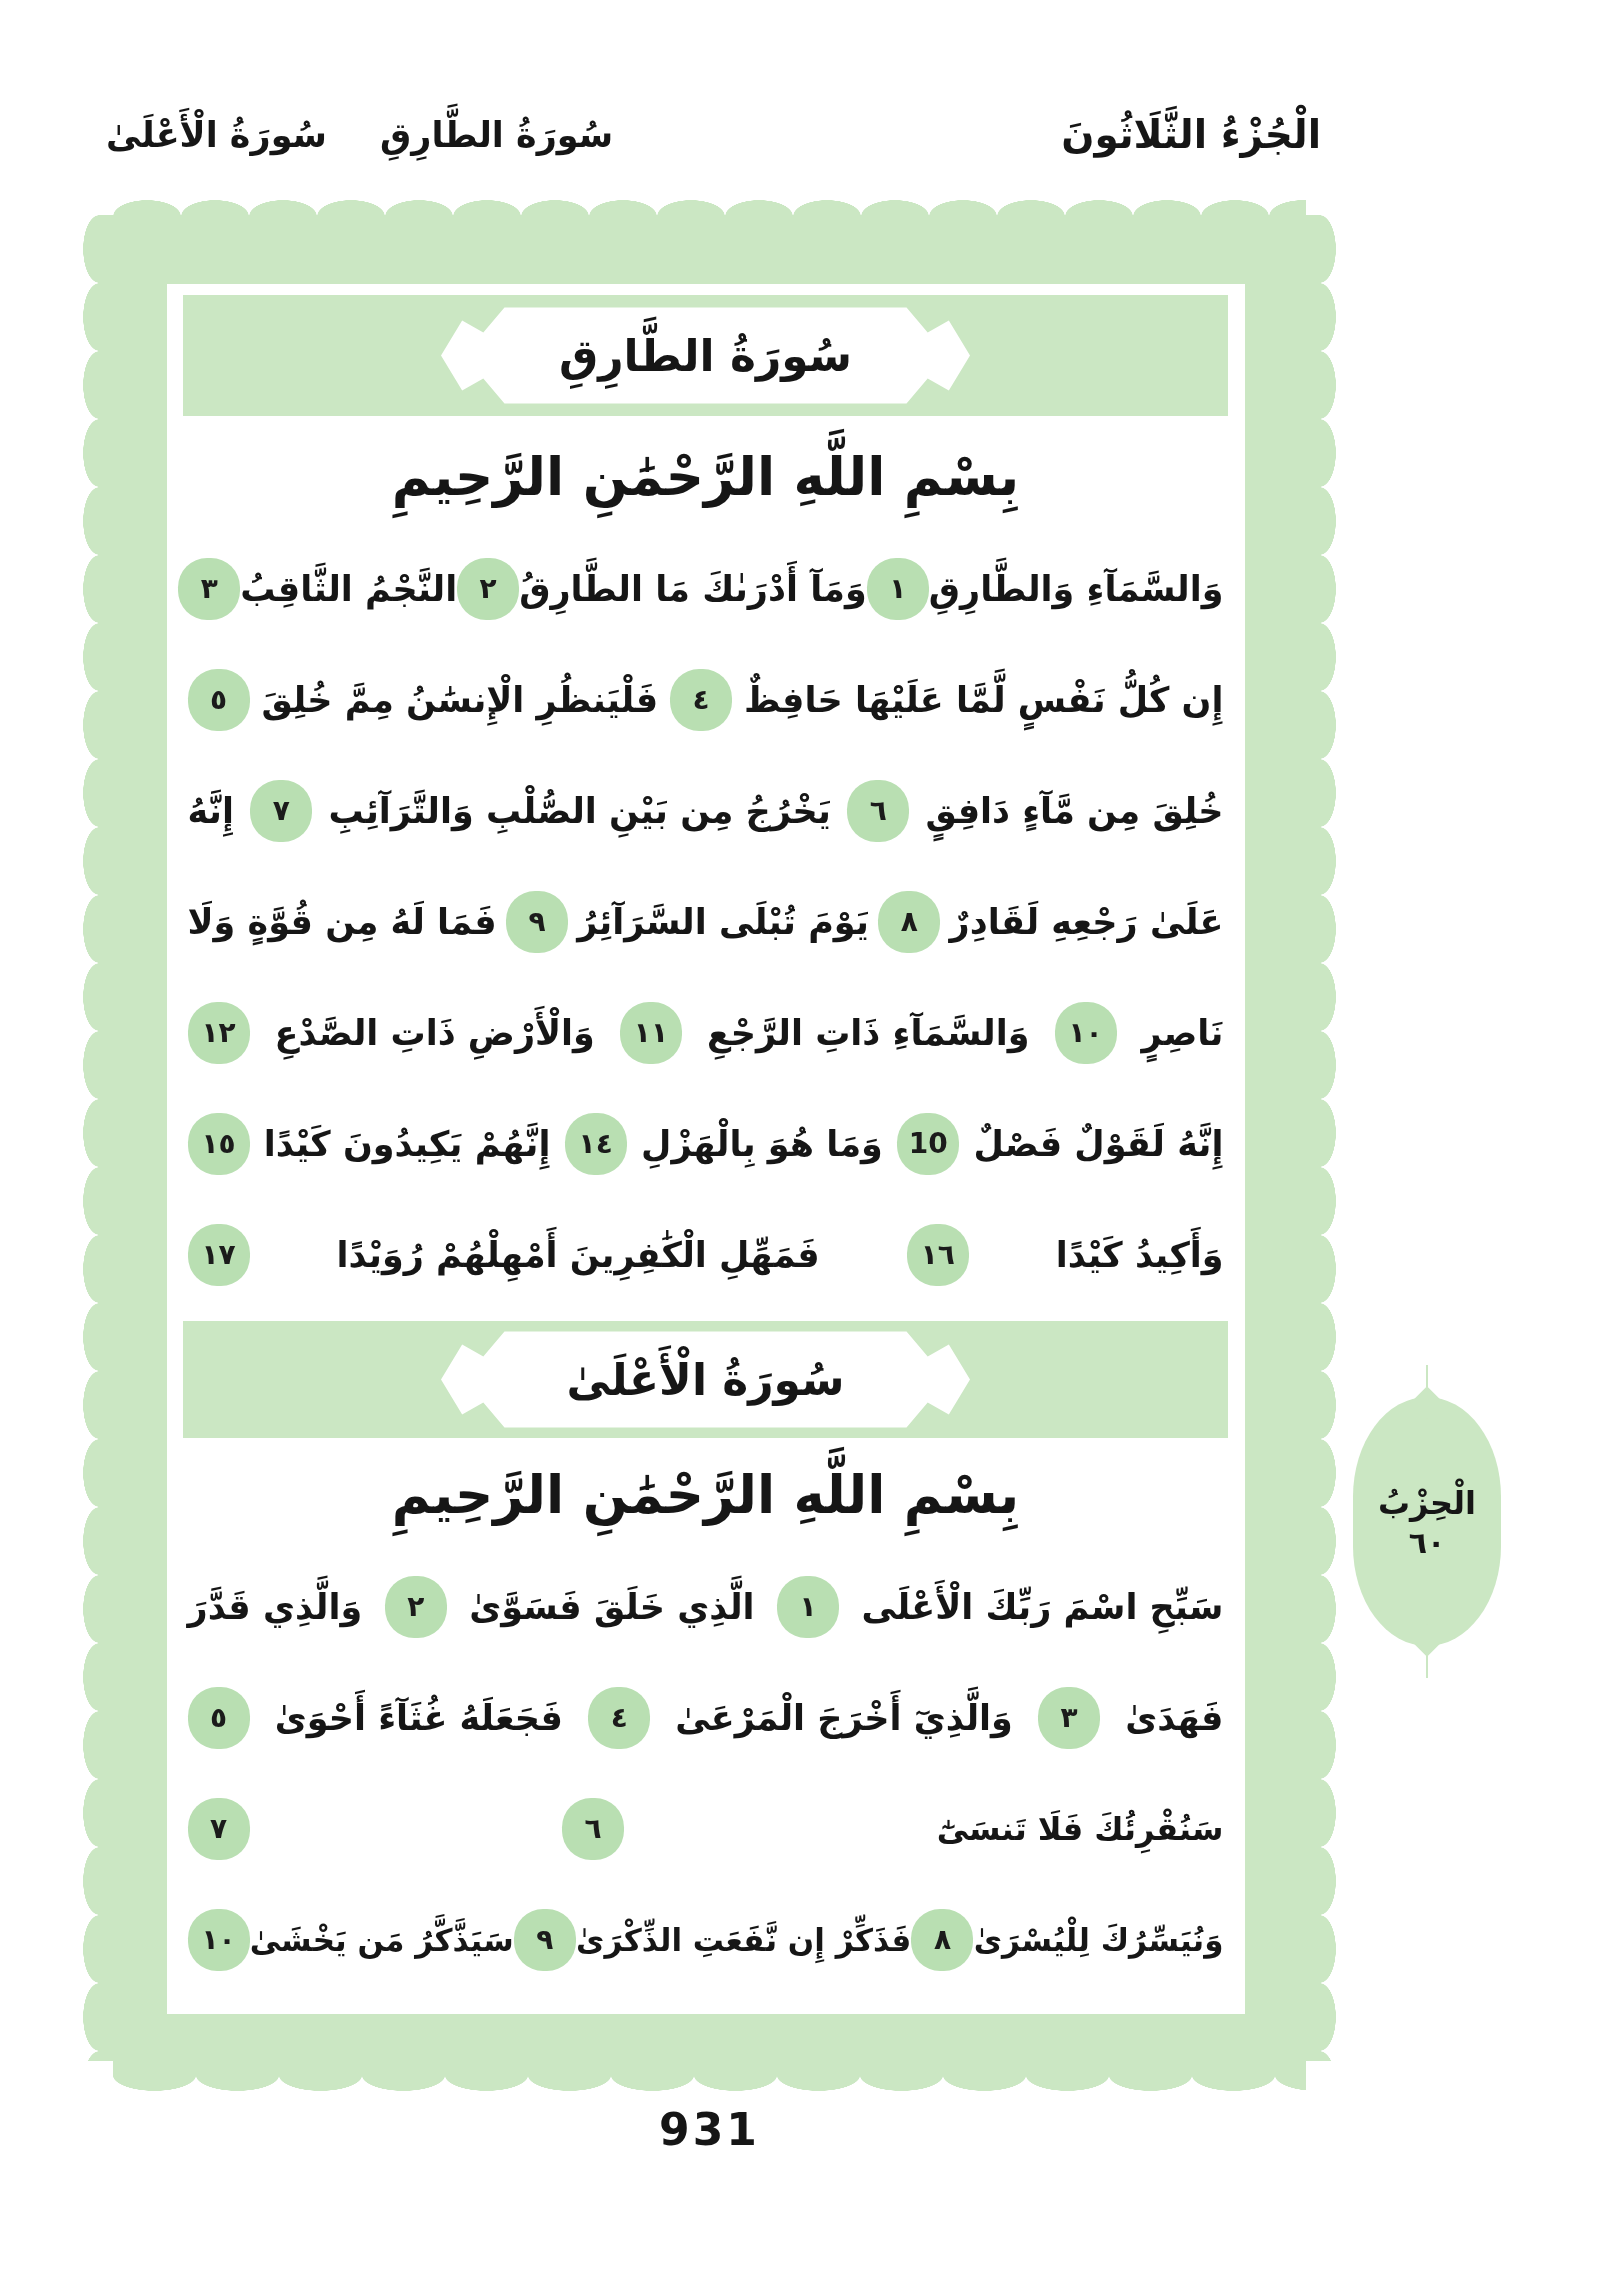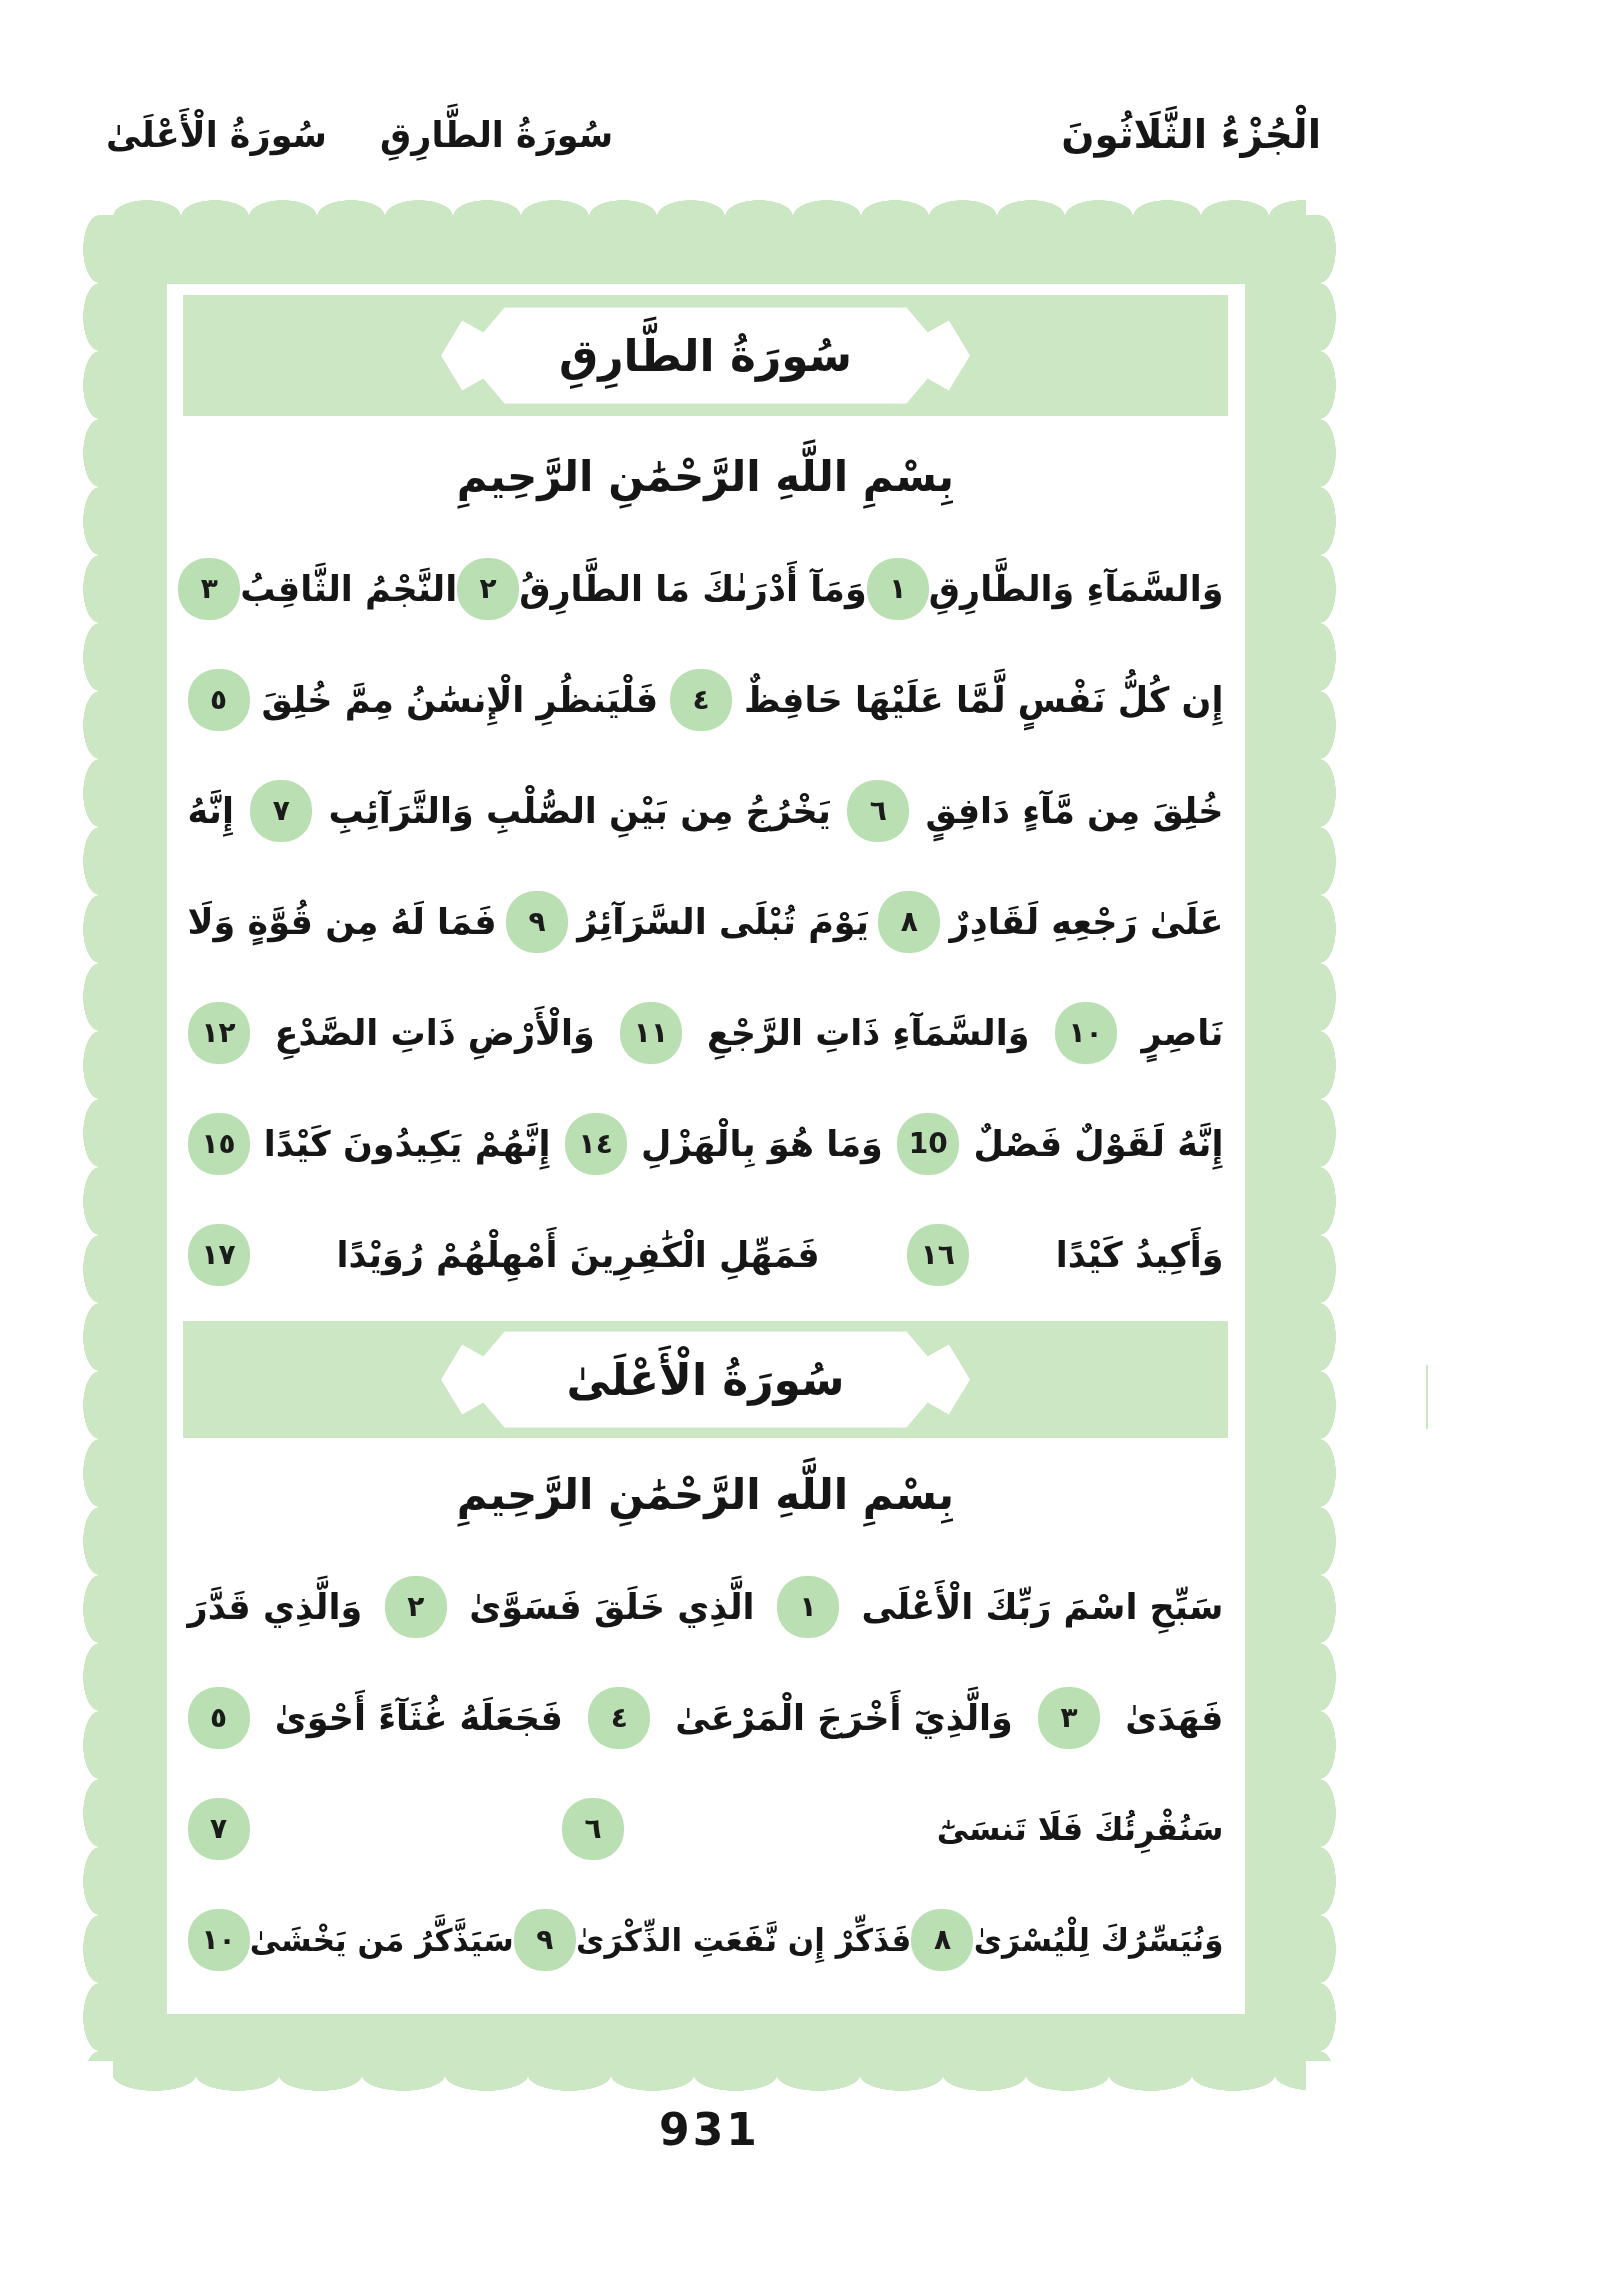--- a/index.html
+++ b/index.html
@@ -36,21 +36,21 @@
     background-size:83px 16px;background-repeat:repeat-x;}
   
   .content{position:absolute;left:183px;top:295px;width:1045px;height:1729px;}
   .title-band{position:absolute;left:0;width:100%;height:121px;background:var(--g);
     display:flex;align-items:center;justify-content:center;}
   .band-tariq{top:0;}
   .band-ala{top:1026px;height:117px;}
   .cartouche{width:529px;height:100px;background:#ffffff;display:flex;align-items:center;justify-content:center;
     clip-path:polygon(0 50%,4% 15%,8% 27%,12% 2%,88% 2%,92% 27%,96% 15%,100% 50%,96% 85%,92% 73%,88% 98%,12% 98%,8% 73%,4% 85%);
     font-size:44px;font-weight:700;white-space:nowrap;}
-  .bismillah{position:absolute;left:0;width:100%;text-align:center;font-size:42px;font-weight:700;
+  .bismillah{position:absolute;left:0;width:100%;text-align:center;font-size:53px;font-weight:700;
     height:113px;line-height:113px;white-space:nowrap;}
   .bis-1{top:125px;}
   .bis-2{top:1143px;}
   .lines{position:absolute;left:0;width:100%;}
   .lines-1{top:238px;}
   .lines-2{top:1256px;}
   .qline{height:111px;display:flex;align-items:center;justify-content:space-between;
     direction:rtl;padding:0 4.5px;font-size:35px;font-weight:700;}
   .qtext{white-space:nowrap;}
   .qmarker{flex:0 0 auto;width:62px;height:62px;border-radius:47%;background:var(--rosette);
@@ -184,19 +184,23 @@
           <span class="qmarker">٩</span>
           <span class="qtext">سَيَذَّكَّرُ مَن يَخْشَىٰ</span>
           <span class="qmarker">١٠</span>
         </div>
       </div>
 
   </div>
 
   <div class="hizb">
     <div class="stem"></div>
+    <div class="blob">
+      <span class="hizb-label">الْحِزْبُ</span>
+      <span class="hizb-num">٦٠</span>
+    </div>
     <div class="stem"></div>
   </div>
 
   <div class="pagenum">931</div>
 
 </div>
 
 
 </body></html>

